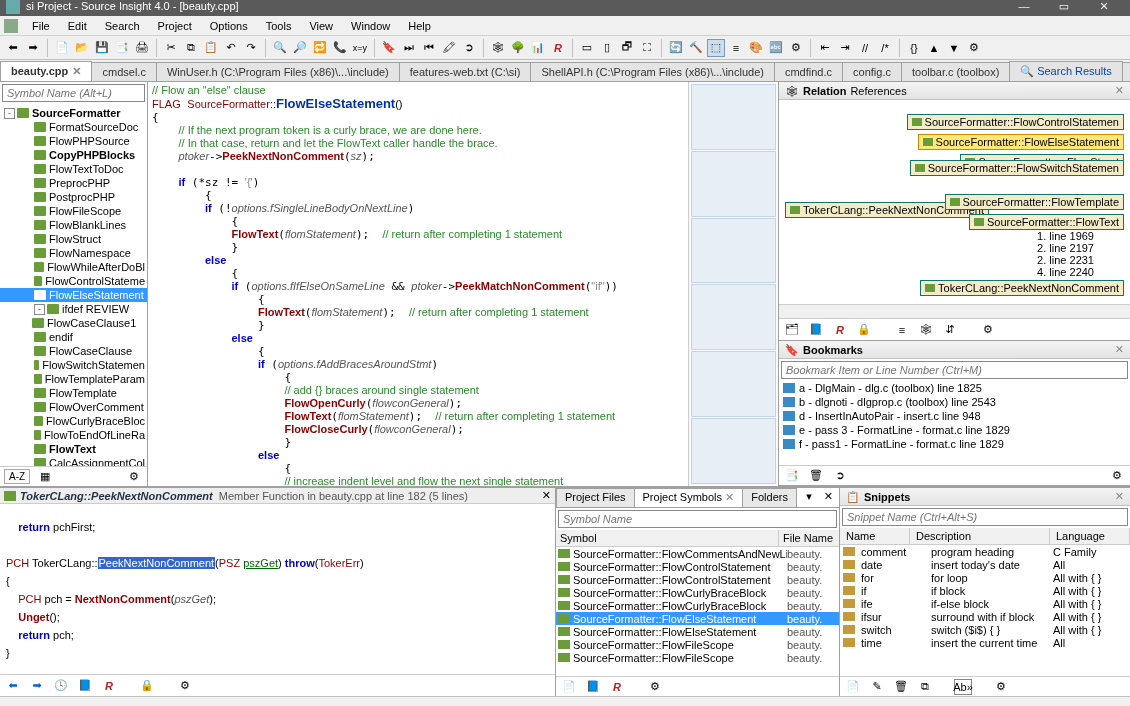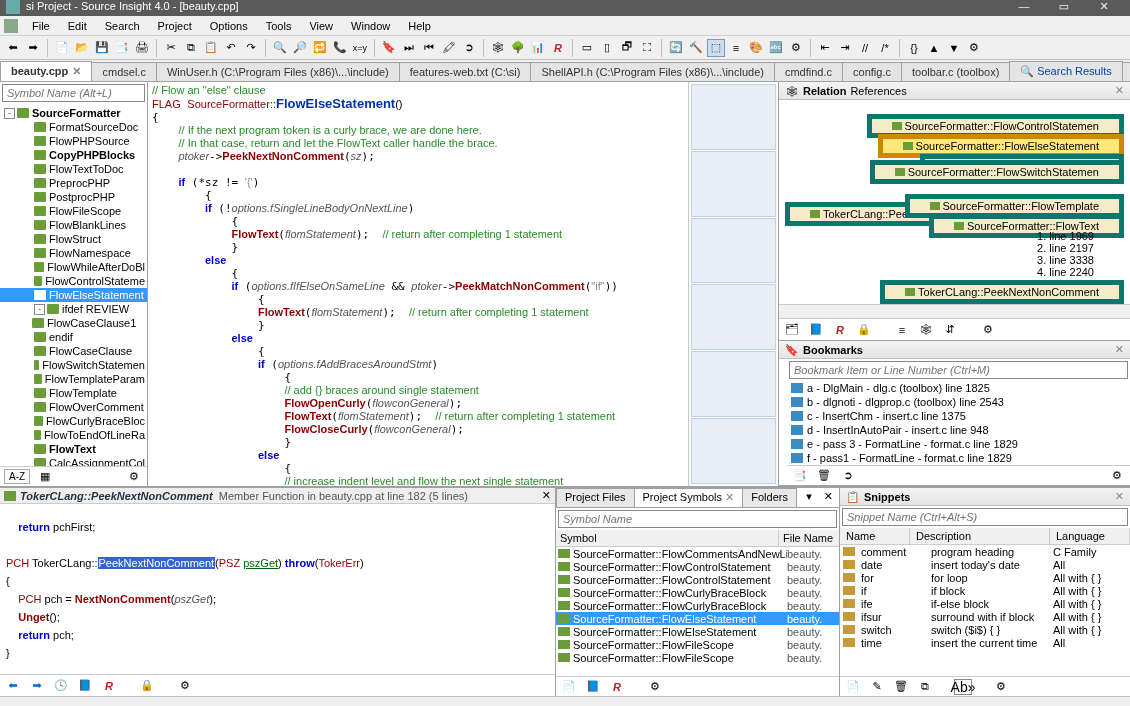--- a/index.html
+++ b/index.html
@@ -49,29 +49,29 @@
 .ov-block { background: #e8eef5; border: 1px solid #c4d4e8; flex: 1; font-size: 3px; color: #789; overflow: hidden; line-height: 4px; padding: 1px; }
 
 .right-col { width: 352px; display: flex; flex-direction: column; border-left: 1px solid #a0a0a0; background: #f0f0f0; }
 .panel { display: flex; flex-direction: column; border-bottom: 1px solid #a0a0a0; background: #fff; }
 .panel-hdr { background: linear-gradient(#f4f4f4,#e4e4e4); height: 18px; display: flex; align-items: center; padding: 0 6px; font-size: 11px; border-bottom: 1px solid #c0c0c0; }
 .panel-hdr .ico { width: 14px; height: 12px; margin-right: 4px; display: inline-block; }
 .panel-hdr b { font-weight: bold; margin-right: 4px; }
 .panel-hdr .x { margin-left: auto; color: #888; }
 
 .relation-body { height: 218px; position: relative; background: #fff; overflow: hidden; }
-.rel-node { position: absolute; background: #f4ecc8; border: 5px solid #0f766e; padding: 1px 20px; font-size: 10px; white-space: nowrap; display: flex; align-items: center; }
+.rel-node { position: absolute; background: #f4ecc8; border: 1px solid #0f766e; padding: 1px 4px; font-size: 10px; white-space: nowrap; display: flex; align-items: center; }
 .rel-node.sel { background: #ffe878; border-color: #cc8800; }
 .rel-node .rn-ico { width: 10px; height: 8px; background: #6a9c3a; margin-right: 3px; display: inline-block; }
 .rel-lines-txt { position: absolute; font-size: 10px; }
 .rel-scroll { position: absolute; bottom: 0; left: 0; right: 0; height: 14px; background: #f0f0f0; border-top: 1px solid #ccc; }
 .rel-tb { height: 22px; border-top: 1px solid #ccc; display: flex; align-items: center; padding: 0 4px; gap: 6px; }
 .mini-btn { width: 18px; height: 16px; display: inline-flex; align-items: center; justify-content: center; }
 
-.bookmarks-body { flex: 1; display: flex; flex-direction: column; min-height: 0; margin-left: 8px; }
+.bookmarks-body { flex: 1; display: flex; flex-direction: column; min-height: 0; }
 .bm-search { border: 1px solid #888; margin: 2px; padding: 2px 4px; color: #888; font-style: italic; }
 .bm-list { flex: 1; overflow: auto; }
 .bm-item { display: flex; align-items: center; padding: 0 4px; height: 14px; font-size: 11px; white-space: nowrap; }
 .bm-item .bico { width: 12px; height: 10px; background: #3a8ac4; margin-right: 4px; display: inline-block; }
 .bm-tb { height: 20px; border-top: 1px solid #ccc; display: flex; align-items: center; padding: 0 4px; gap: 6px; }
 
 .bottom { height: 210px; display: flex; border-top: 2px solid #a0a0a0; }
 .ctx-panel { width: 556px; display: flex; flex-direction: column; background: #fff; border-right: 1px solid #a0a0a0; }
 .ctx-hdr { height: 16px; background: #eee; display: flex; align-items: center; padding: 0 4px; font-size: 11px; border-bottom: 1px solid #ccc; }
 .ctx-hdr .curr { font-weight: bold; font-style: italic; color: #234; }
@@ -413,21 +413,21 @@
             <span class="rn-ico"></span>
             <span>SourceFormatter::FlowTemplate</span>
           </div>
         <div class="rel-node" style="right:6px;top:114px">
             <span class="rn-ico"></span>
             <span>SourceFormatter::FlowText</span>
           </div>
         <div class="rel-lines-txt" style="right:36px;top:130px">
           <div>1. line 1969</div>
           <div>2. line 2197</div>
-          <div>3. line 3338</div>
+          <div>2. line 2231</div>
           <div>4. line 2240</div>
         </div>
         <div class="rel-node" style="right:6px;top:180px">
             <span class="rn-ico"></span>
             <span>TokerCLang::PeekNextNonComment</span>
           </div>
         <div class="rel-scroll"></div>
       </div>
       <div class="rel-tb">
         <span class="mini-btn">🗂</span>
@@ -455,24 +455,20 @@
             <div class="bm-item">
               <span class="bico"></span>
               <span>a - DlgMain - dlg.c (toolbox) line 1825</span>
             </div>
             <div class="bm-item">
               <span class="bico"></span>
               <span>b - dlgnoti - dlgprop.c (toolbox) line 2543</span>
             </div>
             <div class="bm-item">
               <span class="bico"></span>
-              <span>c - InsertChm - insert.c line 1375</span>
-            </div>
-            <div class="bm-item">
-              <span class="bico"></span>
               <span>d - InsertInAutoPair - insert.c line 948</span>
             </div>
             <div class="bm-item">
               <span class="bico"></span>
               <span>e - pass 3 - FormatLine - format.c line 1829</span>
             </div>
             <div class="bm-item">
               <span class="bico"></span>
               <span>f - pass1 - FormatLine - format.c line 1829</span>
             </div>
@@ -658,21 +654,21 @@
           <div class="sn-c2">insert the current time</div>
           <div class="sn-c3">All</div>
         </div>
       </div>
     <div class="snip-tb">
       <span class="mini-btn">📄</span>
       <span class="mini-btn">✎</span>
       <span class="mini-btn">🗑</span>
       <span class="mini-btn">⧉</span>
       <span style="width:8px"></span>
-      <span class="mini-btn" style="font-size:14px;border:1px solid #888;padding:0 2px">Ab»</span>
+      <span class="mini-btn" style="font-size:11px;border:1px solid #888;padding:0 2px">Ab»</span>
       <span style="width:8px"></span>
       <span class="mini-btn">⚙</span>
     </div>
   </div>
 </div>
 
 <div class="statusbar">
   <span></span>
 </div>
 

